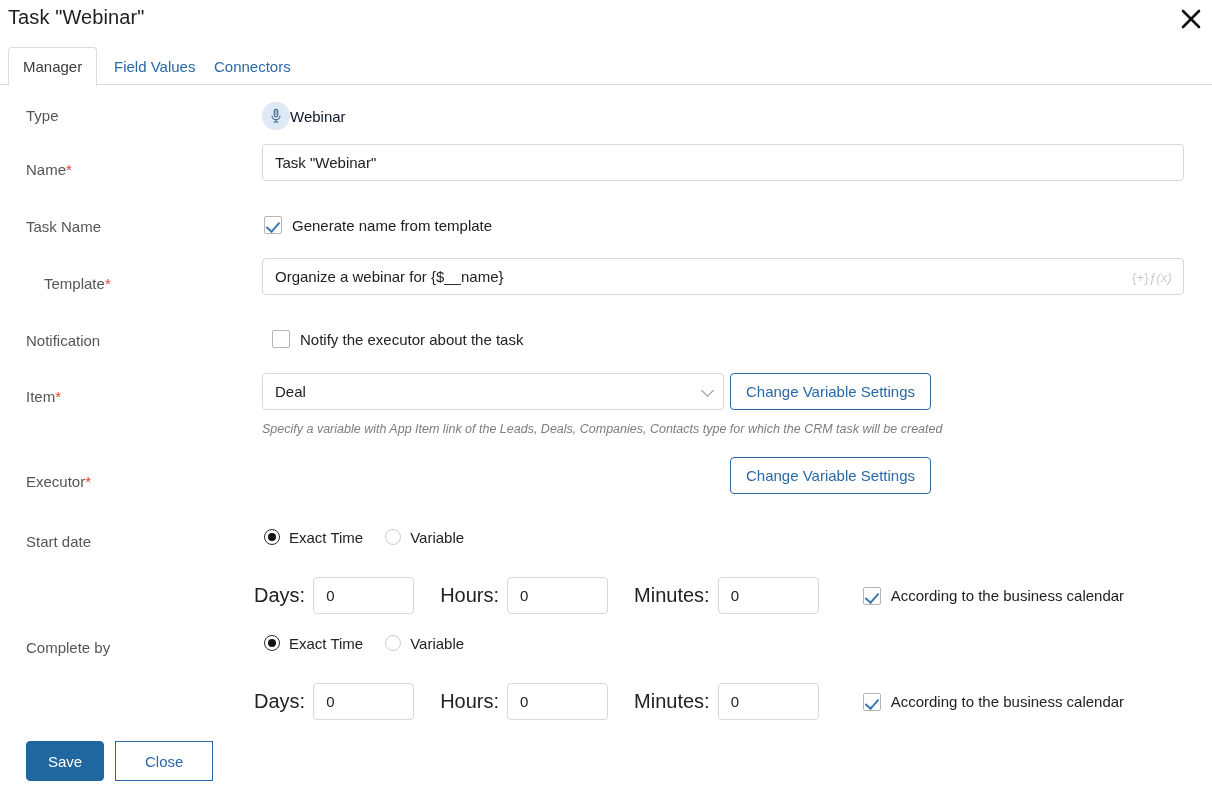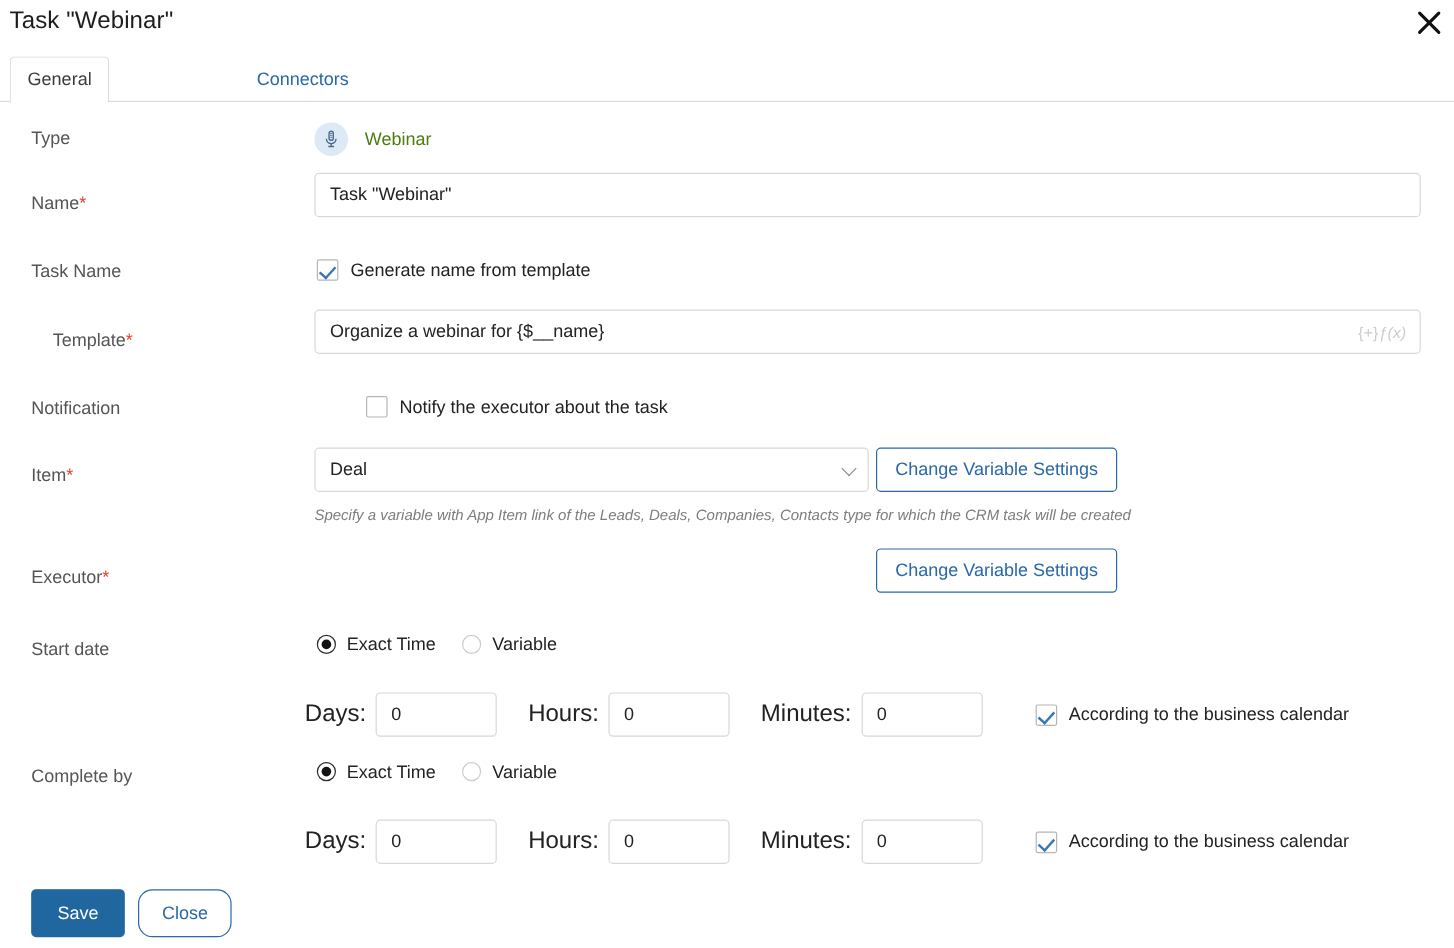--- a/index.html
+++ b/index.html
@@ -164,21 +164,21 @@
   .radio-label { margin-left: 9px; font-size: 15px; color: #222; cursor: pointer; }
 
   
   .type-line { display: flex; align-items: center; }
   .type-icon {
     width: 28px; height: 28px; border-radius: 50%;
     background: #dde9f5;
     display: flex; align-items: center; justify-content: center;
     flex: 0 0 auto;
   }
-  .type-name { margin-left: 14px; font-size: 15px; color: #4d7c0f; }
+  .type-name { font-size: 15px; color: #0f172a; }
 
   
   .help {
     position: absolute; left: 262px;
     font-size: 12.5px; color: #7d7d7d; font-style: italic;
     white-space: nowrap;
   }
 
   
   .dur { position: absolute; left: 254px; display: flex; align-items: center; }
@@ -197,22 +197,22 @@
   .btn-primary {
     position: absolute; left: 26px; top: 0;
     height: 40px; padding: 0 21px;
     background: #21679f; border: 1px solid #21679f; border-radius: 4px;
     color: #fff; font-size: 15px;
     font-family: "Liberation Sans", sans-serif;
     cursor: pointer;
   }
   .btn-secondary {
     position: absolute; left: 115px; top: 0;
-    height: 40px; padding: 0 19px;
-    background: #fff; border: 1px solid #2a68a8; border-radius: 12px;
+    height: 40px; padding: 0 29px;
+    background: #fff; border: 1px solid #2a68a8; border-radius: 0;
     color: #2a68a8; font-size: 15px;
     font-family: "Liberation Sans", sans-serif;
     cursor: pointer;
   }
 </style>
 </head>
 <body>
 
 <div class="dialog">
 
@@ -222,21 +222,22 @@
       <span>
         <svg width="22" height="22" viewBox="0 0 22 22" aria-hidden="true">
           <line x1="3" y1="3" x2="19" y2="19" stroke="#111" stroke-width="2.6" stroke-linecap="round"></line>
           <line x1="19" y1="3" x2="3" y2="19" stroke="#111" stroke-width="2.6" stroke-linecap="round"></line>
         </svg>
       </span>
     </button>
   </div>
 
   <div class="tabbar">
-    <button class="tab active tab-general">General</button>
+    <button class="tab active tab-general">Manager</button>
+    <button class="tab tab-field">Field Values</button>
     <button class="tab tab-conn">Connectors</button>
   </div>
 
   <div class="form">
 
     <div class="row" style="top:22px;">
       <div class="label">Type</div>
       <div class="field type-line" style="top:-5px;">
         <span class="type-icon">
           <svg width="14" height="16" viewBox="0 0 14 18" aria-hidden="true">
@@ -271,21 +272,21 @@
       <div class="field tmpl-wrap" style="top:-17px; width:922px;border-radius:16px;">
         <input class="text-input" type="text" style="width: 922px;" value="Organize a webinar for {$__name}">
         <span class="tmpl-adorn">
           <span>{+}</span><span class="fx">ƒ(x)</span>
         </span>
       </div>
     </div>
 
     <div class="row" style="top:247px;">
       <div class="label">Notification</div>
-      <div class="field cb-line" style="top:-2px; left:281px;padding-left:24px;">
+      <div class="field cb-line" style="top:-2px; left:248px;padding-left:24px;">
         <span class="checkbox"></span>
         <span class="cb-label">Notify the executor about the task</span>
       </div>
     </div>
 
     <div class="row" style="top:303px;">
       <div class="label"><span>Item</span><span class="req">*</span></div>
       <div class="field select-wrap" style="top:-15px;">
         <div class="select-box">
           <span>Deal</span>

